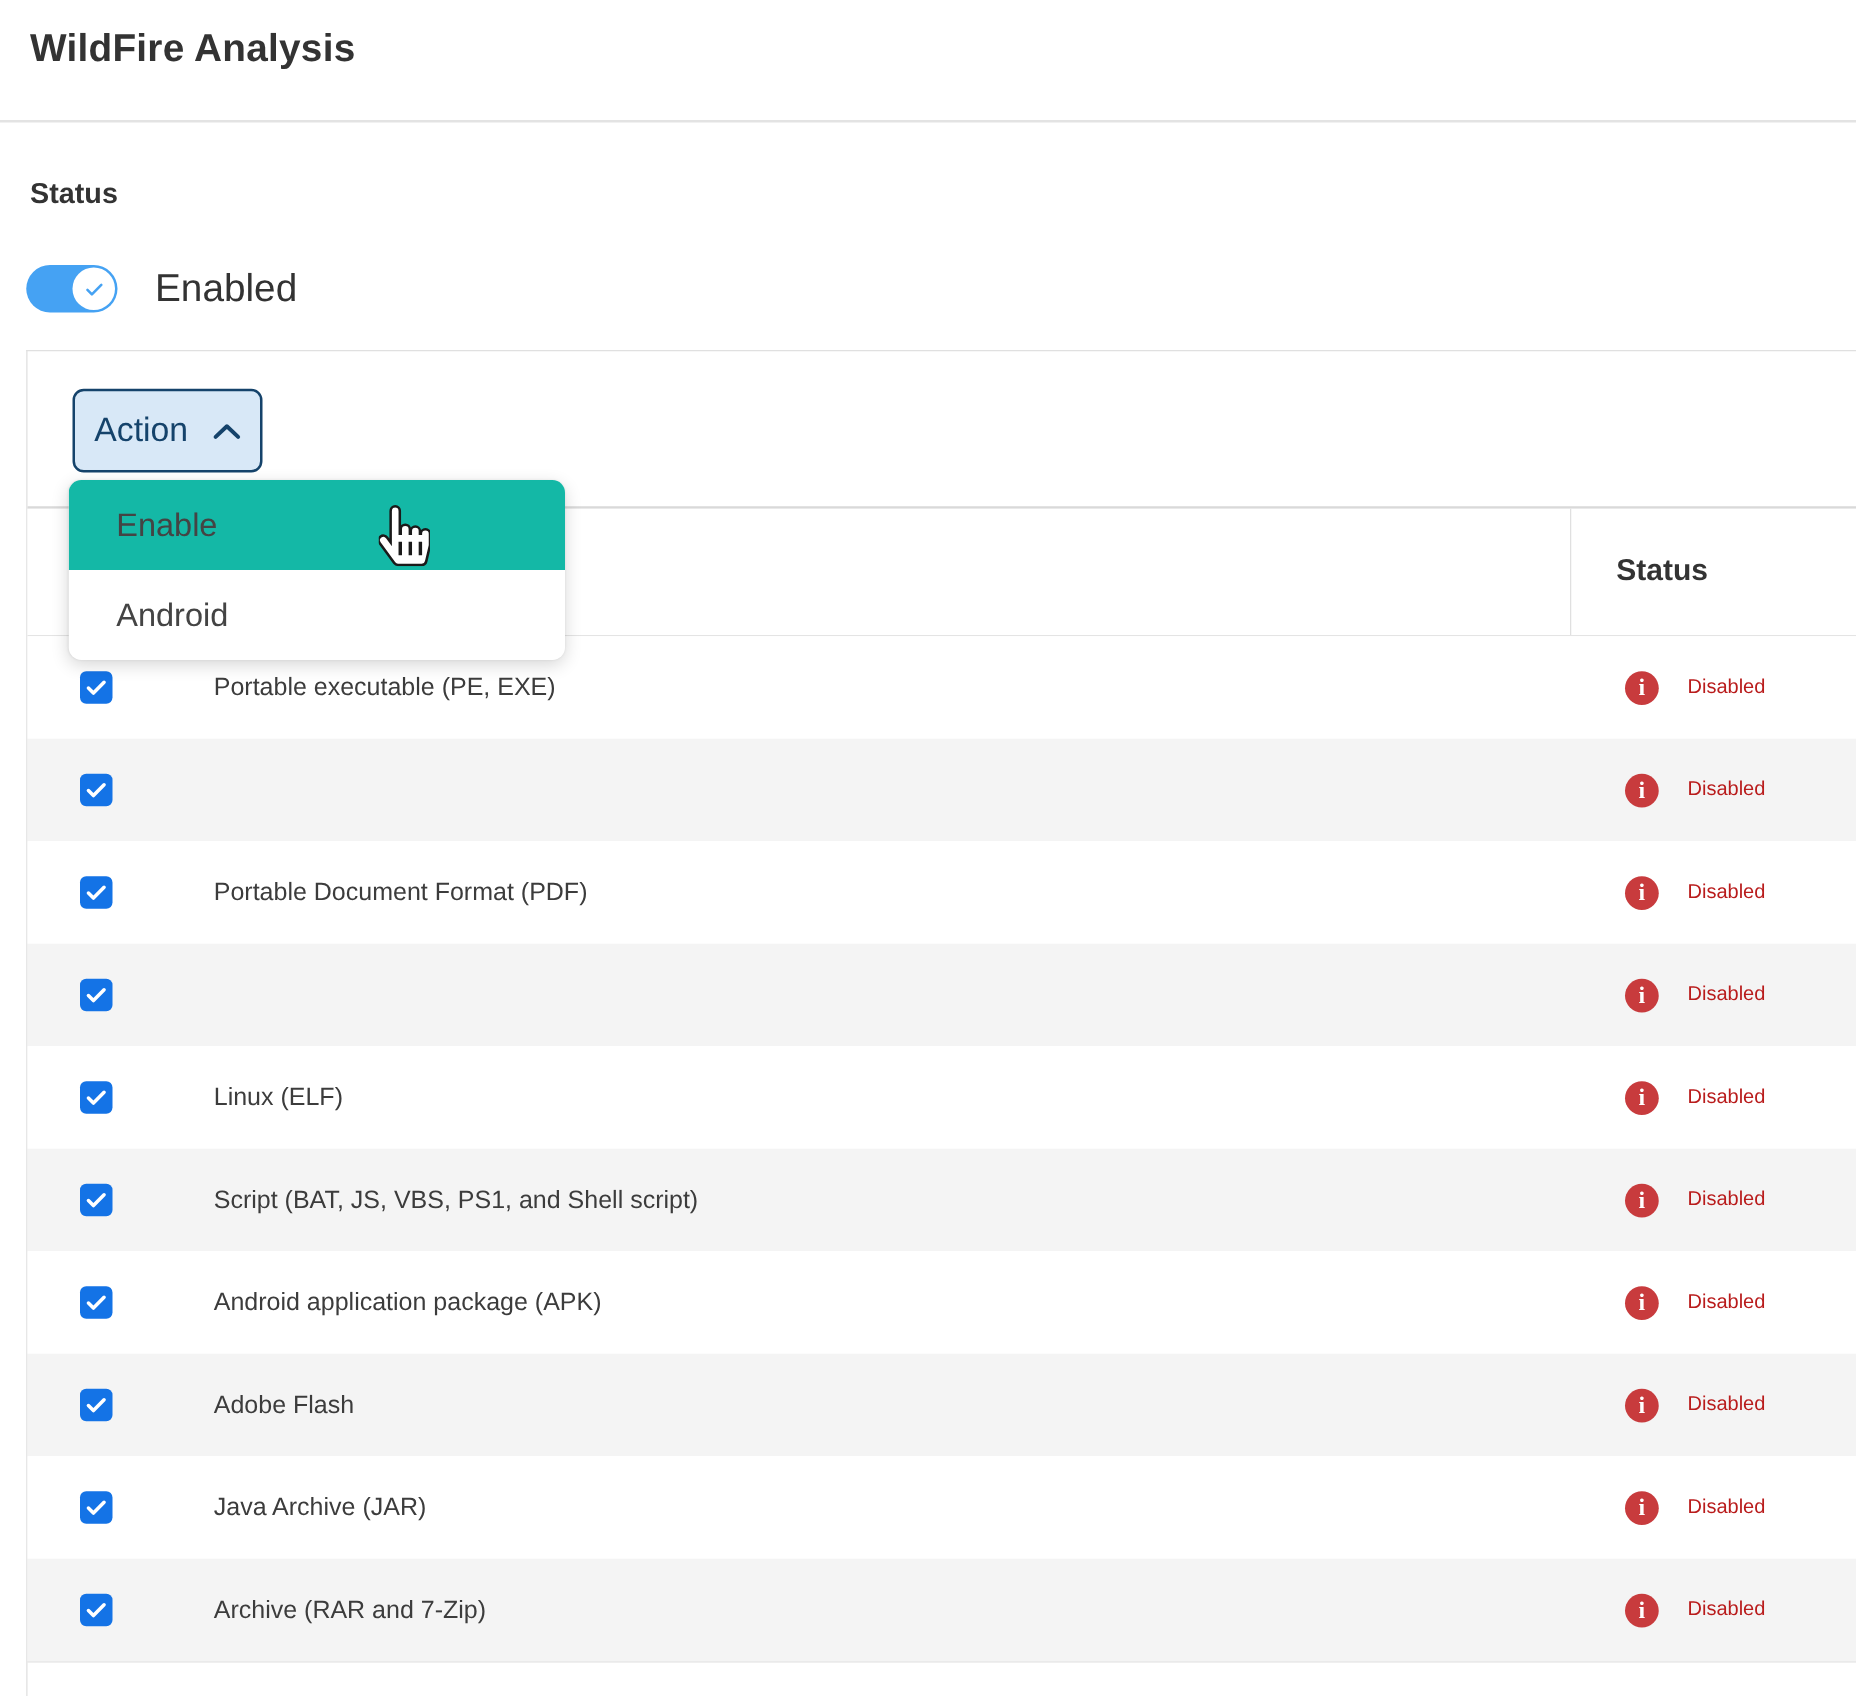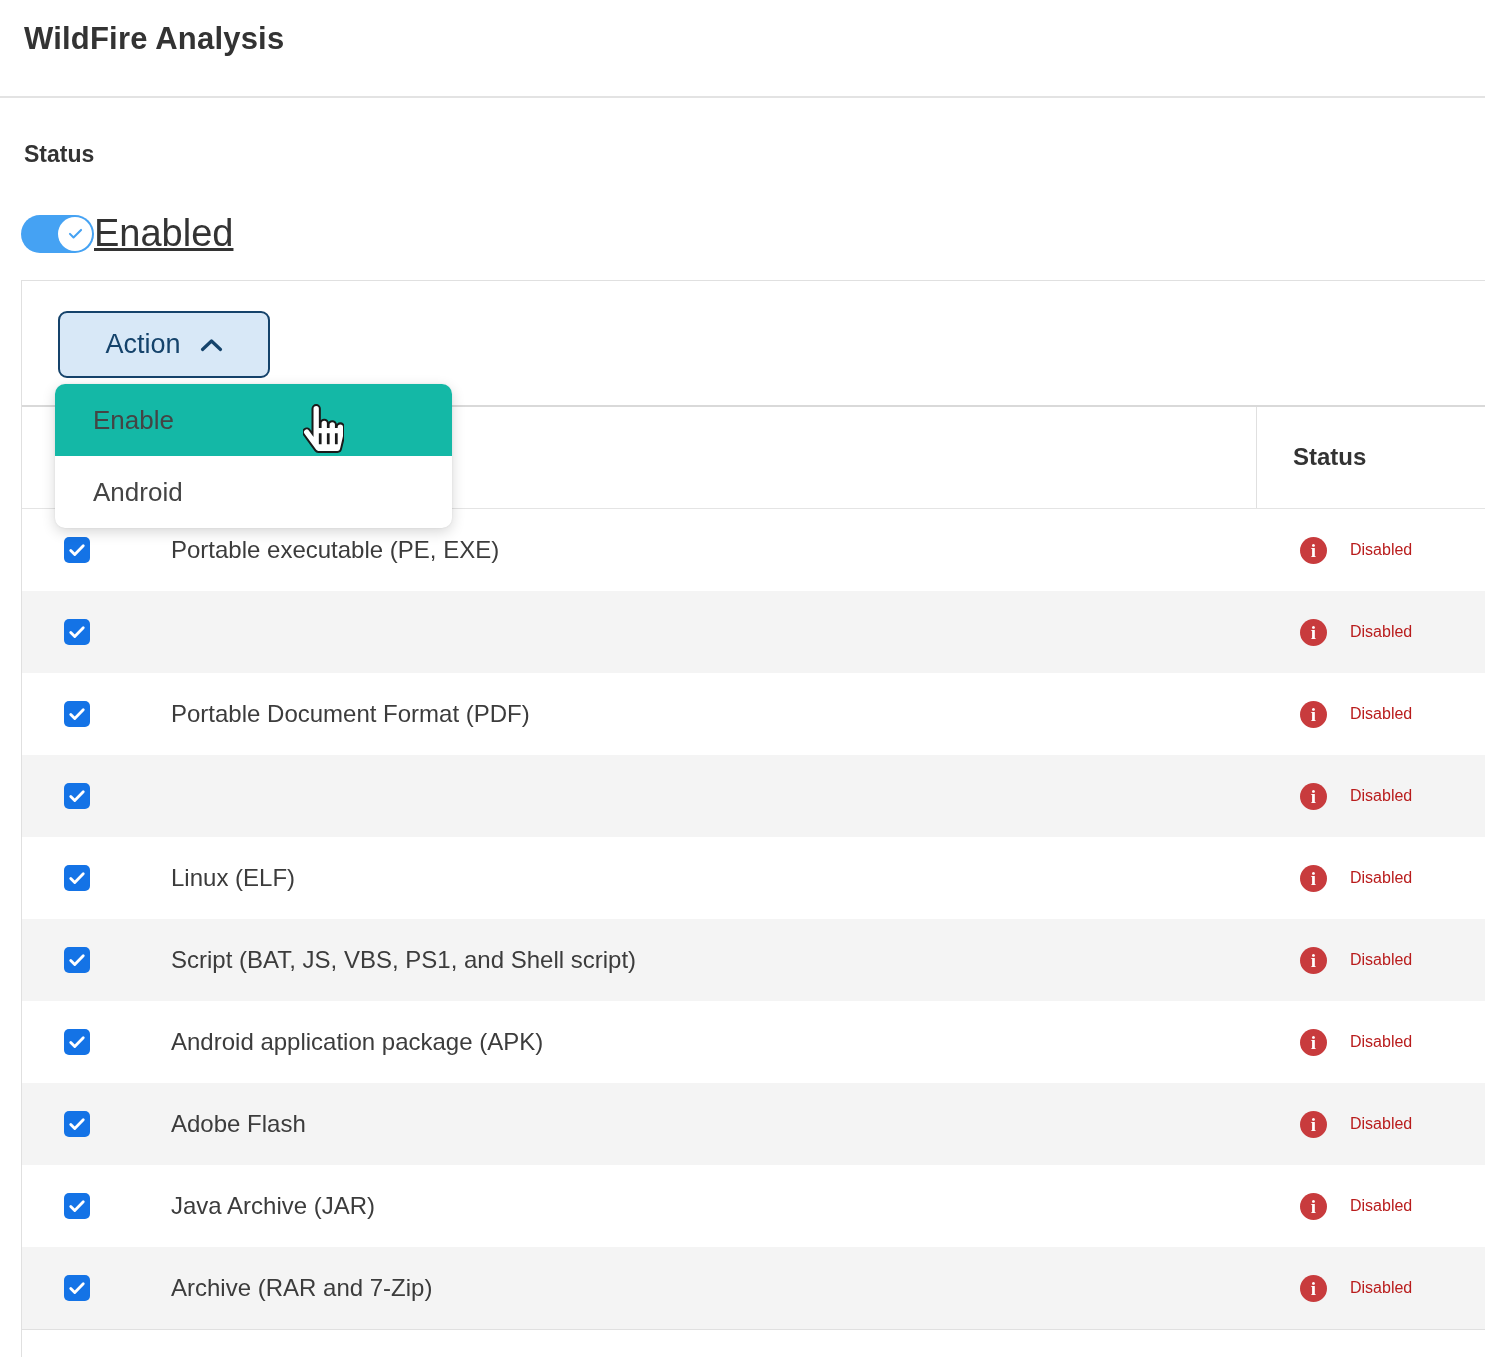--- a/index.html
+++ b/index.html
@@ -37,35 +37,35 @@
     background: #45a2f3; position: relative; cursor: pointer;
     flex: 0 0 auto;
   }
   .toggle .knob {
     position: absolute; top: 2px; right: 2px;
     width: 34px; height: 34px; border-radius: 50%;
     background: #ffffff;
     display: flex; align-items: center; justify-content: center;
   }
   .toggle-state {
-    font-size: 38px; color: #333333; text-decoration: underline;
+    margin-left: 30px; font-size: 31px; color: #333333;
   }
 
   
   .panel {
     position: absolute; left: 21px; top: 280px; right: -2px; bottom: -2px;
     background: #ffffff;
     border: 1px solid #e0e0e0; border-right: none; border-bottom: none;
   }
   .toolbar {
     height: 126px; border-bottom: 2px solid #d9d9d9; position: relative;
   }
   .action-btn {
     position: absolute; left: 36px; top: 30px;
-    width: 212px; height: 67px;
+    width: 152px; height: 67px;
     background: #d8e8f7;
     border: 2px solid #15436b; border-radius: 9px;
     color: #15436b; font-size: 27px; font-family: inherit;
     display: flex; align-items: center; justify-content: center; gap: 19px;
     cursor: pointer;
   }
   .thead {
     height: 102px; border-bottom: 1px solid #e4e4e4; position: relative;
     background: #ffffff;
   }
@@ -84,21 +84,21 @@
   .row.alt { background: #f4f4f4; }
   .row .checkbox {
     position: absolute; left: 42px; top: 28px;
     width: 26px; height: 26px; border-radius: 5px;
     background: #1473e6; cursor: pointer;
     display: flex; align-items: center; justify-content: center;
   }
   .row .rlabel {
     position: absolute; left: 149px; top: 0; height: 100%;
     display: flex; align-items: center;
-    font-size: 24px; color: #3c3c3c;
+    font-size: 20px; color: #3c3c3c;
   }
   .row .status-cell {
     position: absolute; left: 1278px; top: 0; height: 100%;
     display: flex; align-items: center; gap: 23px;
   }
   .info-badge {
     width: 27px; height: 27px; border-radius: 50%;
     background: #c83b3d; color: #ffffff;
     font-family: "Liberation Serif", serif; font-weight: 700; font-size: 19px;
     display: flex; align-items: center; justify-content: center;

